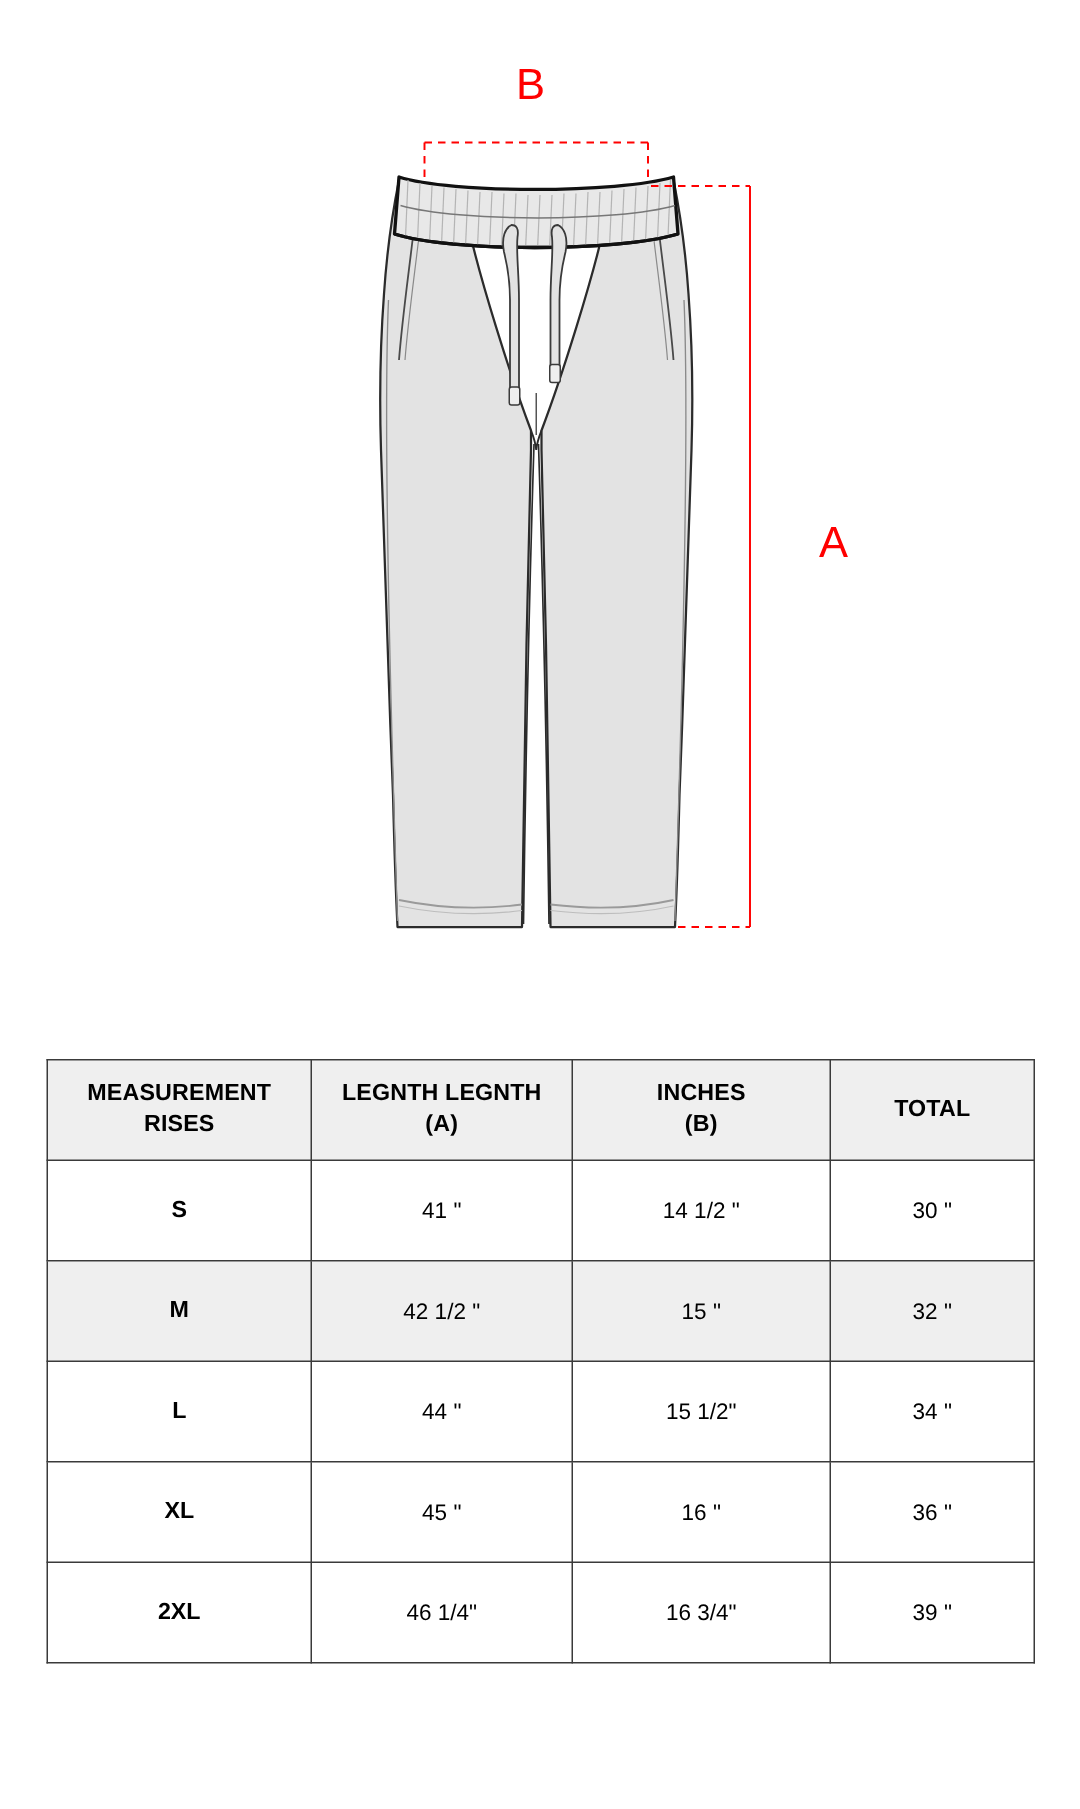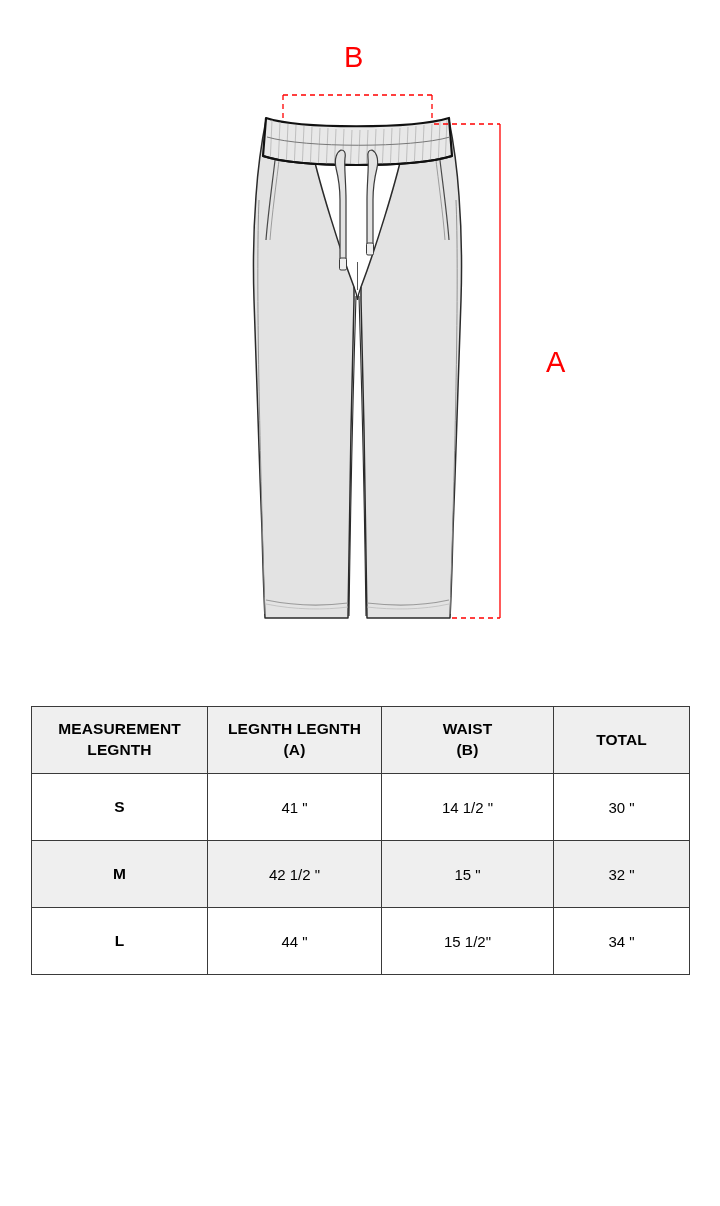--- a/index.html
+++ b/index.html
@@ -228,28 +228,28 @@
     <colgroup>
       <col class="c1">
         <col class="c2">
         <col class="c3">
         <col class="c4">
     </colgroup>
     <thead>
       <tr>
         <th>
           <span>MEASUREMENT</span>
-          <span class="hdr-line2">LEGNTH</span>
+          <span class="hdr-line2">RISES</span>
         </th>
         <th>
           <span>LEGNTH LEGNTH</span>
           <span class="hdr-line2">(A)</span>
         </th>
         <th>
-          <span>WAIST</span>
+          <span>INCHES</span>
           <span class="hdr-line2">(B)</span>
         </th>
         <th>
           <span>TOTAL</span>
         </th>
       </tr>
     </thead>
     <tbody>
 
       <tr>
@@ -266,17 +266,29 @@
         <td>32 "</td>
       </tr>
 
       <tr>
         <td class="size-cell">L</td>
         <td>44 "</td>
         <td>15 1/2"</td>
         <td>34 "</td>
       </tr>
 
-
+      <tr>
+        <td class="size-cell">XL</td>
+        <td>45 "</td>
+        <td>16 "</td>
+        <td>36 "</td>
+      </tr>
+
+      <tr>
+        <td class="size-cell">2XL</td>
+        <td>46 1/4"</td>
+        <td>16 3/4"</td>
+        <td>39 "</td>
+      </tr>
 
     </tbody>
   </table>
 </div>
 
 </body></html>

